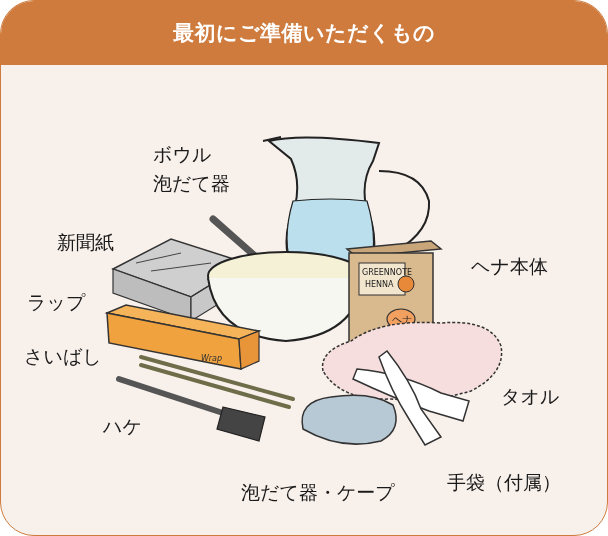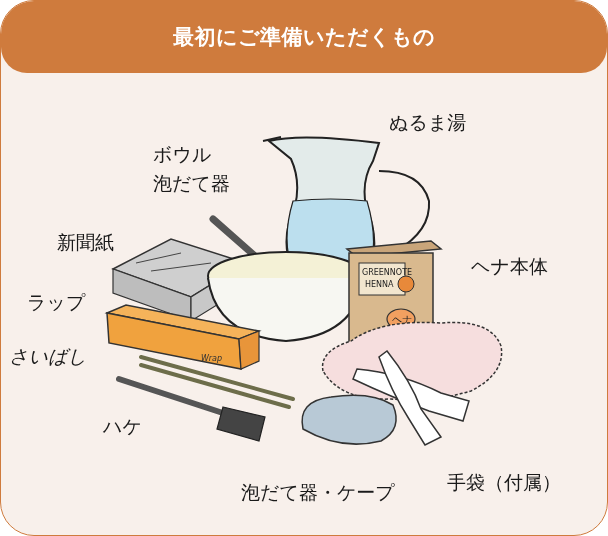--- a/index.html
+++ b/index.html
@@ -1,21 +1,21 @@
 <!DOCTYPE html>
 <html><head>
 <meta charset="utf-8">
 <style>
   html, body { margin:0; padding:0; background:#ffffff; }
   body { width:608px; height:536px; position:relative; overflow:hidden;
          font-family:"DejaVu Sans","Liberation Sans",sans-serif; }
   .card { position:absolute; left:0; top:0; width:606px; height:534px;
           border:1px solid #cf7b3d; border-radius:34px; background:#f8f0eb; overflow:hidden; }
-  .header { position:absolute; left:0; top:0; width:606px; height:72px; background:#cf7b3d;
-            display:flex; align-items:center; justify-content:center;border-radius:26px; }
+  .header { position:absolute; left:0; top:0; width:606px; height:64px; background:#cf7b3d;
+            display:flex; align-items:center; justify-content:center; }
   .header h1 { margin:0; color:#fff; font-size:21px; font-weight:bold; letter-spacing:0.5px; }
   .label { position:absolute; font-size:19px; color:#1a1a1a; white-space:nowrap; line-height:1.2; }
   svg.art { position:absolute; left:0; top:0; }
 </style>
 </head>
 <body>
 
 <div class="card">
   <div class="header">
     <h1>最初にご準備いただくもの</h1>
@@ -80,23 +80,23 @@
     <g>
       <path d="M302,428 Q296,400 330,396 Q370,390 392,404 Q402,428 380,440 Q340,450 302,428 Z" fill="#b8c9d6" stroke="#333" stroke-width="1.5"></path>
     </g>
 
     <g>
       <path d="M356,368 Q400,372 440,392 L468,400 L462,420 L428,410 Q390,396 352,378 Z" fill="#ffffff" stroke="#333" stroke-width="1.5"></path>
       <path d="M386,350 Q410,380 420,408 L440,436 L424,444 L408,418 Q390,390 378,356 Z" fill="#ffffff" stroke="#333" stroke-width="1.5"></path>
     </g>
   </svg>
 
-  <div class="label" style="left:388px; top:110px;">ぬるま湯</div>
   <div class="label" style="left:152px; top:142px;">ボウル</div>
   <div class="label" style="left:152px; top:172px;font-family:Liberation Serif, serif;">泡だて器</div>
   <div class="label" style="left:56px; top:230px;">新聞紙</div>
   <div class="label" style="left:26px; top:290px;">ラップ</div>
   <div class="label" style="left:470px; top:254px;">ヘナ本体</div>
-  <div class="label" style="left:8px; top:344px;font-style:italic;">さいばし</div>
+  <div class="label" style="left:23px; top:344px;">さいばし</div>
+  <div class="label" style="left:500px; top:384px;">タオル</div>
   <div class="label" style="left:102px; top:414px;">ハケ</div>
   <div class="label" style="left:446px; top:448px;margin-top:22px;">手袋（付属）</div>
   <div class="label" style="left:240px; top:480px;">泡だて器・ケープ</div>
 </div>
 
 </body></html>

